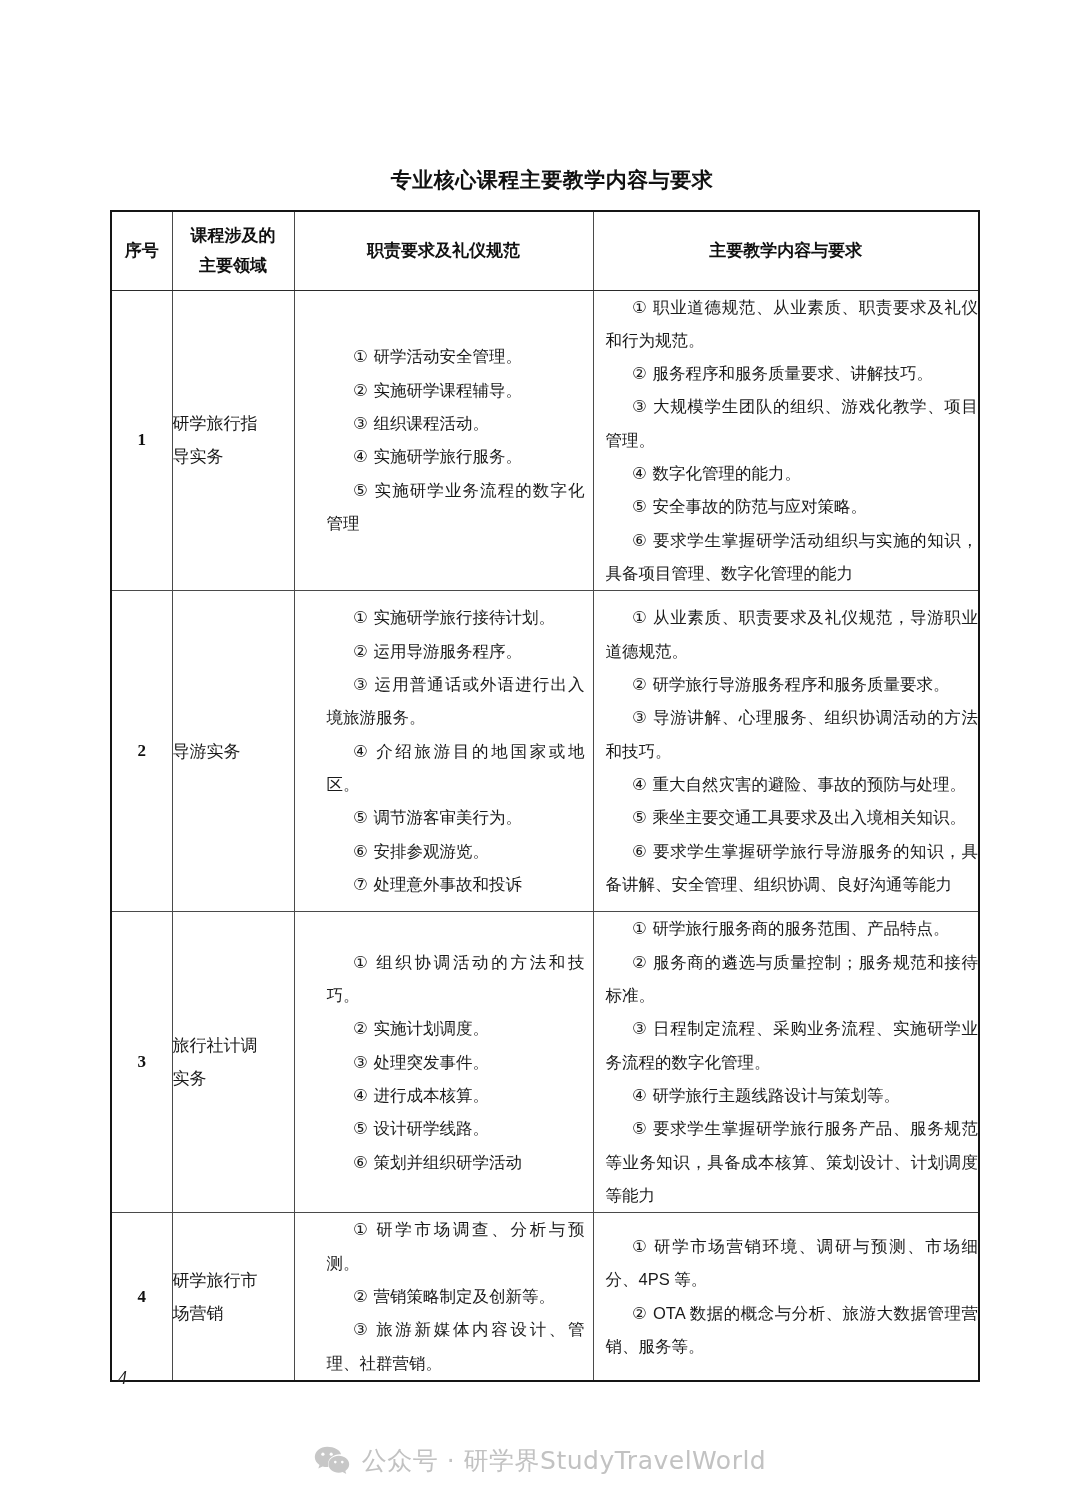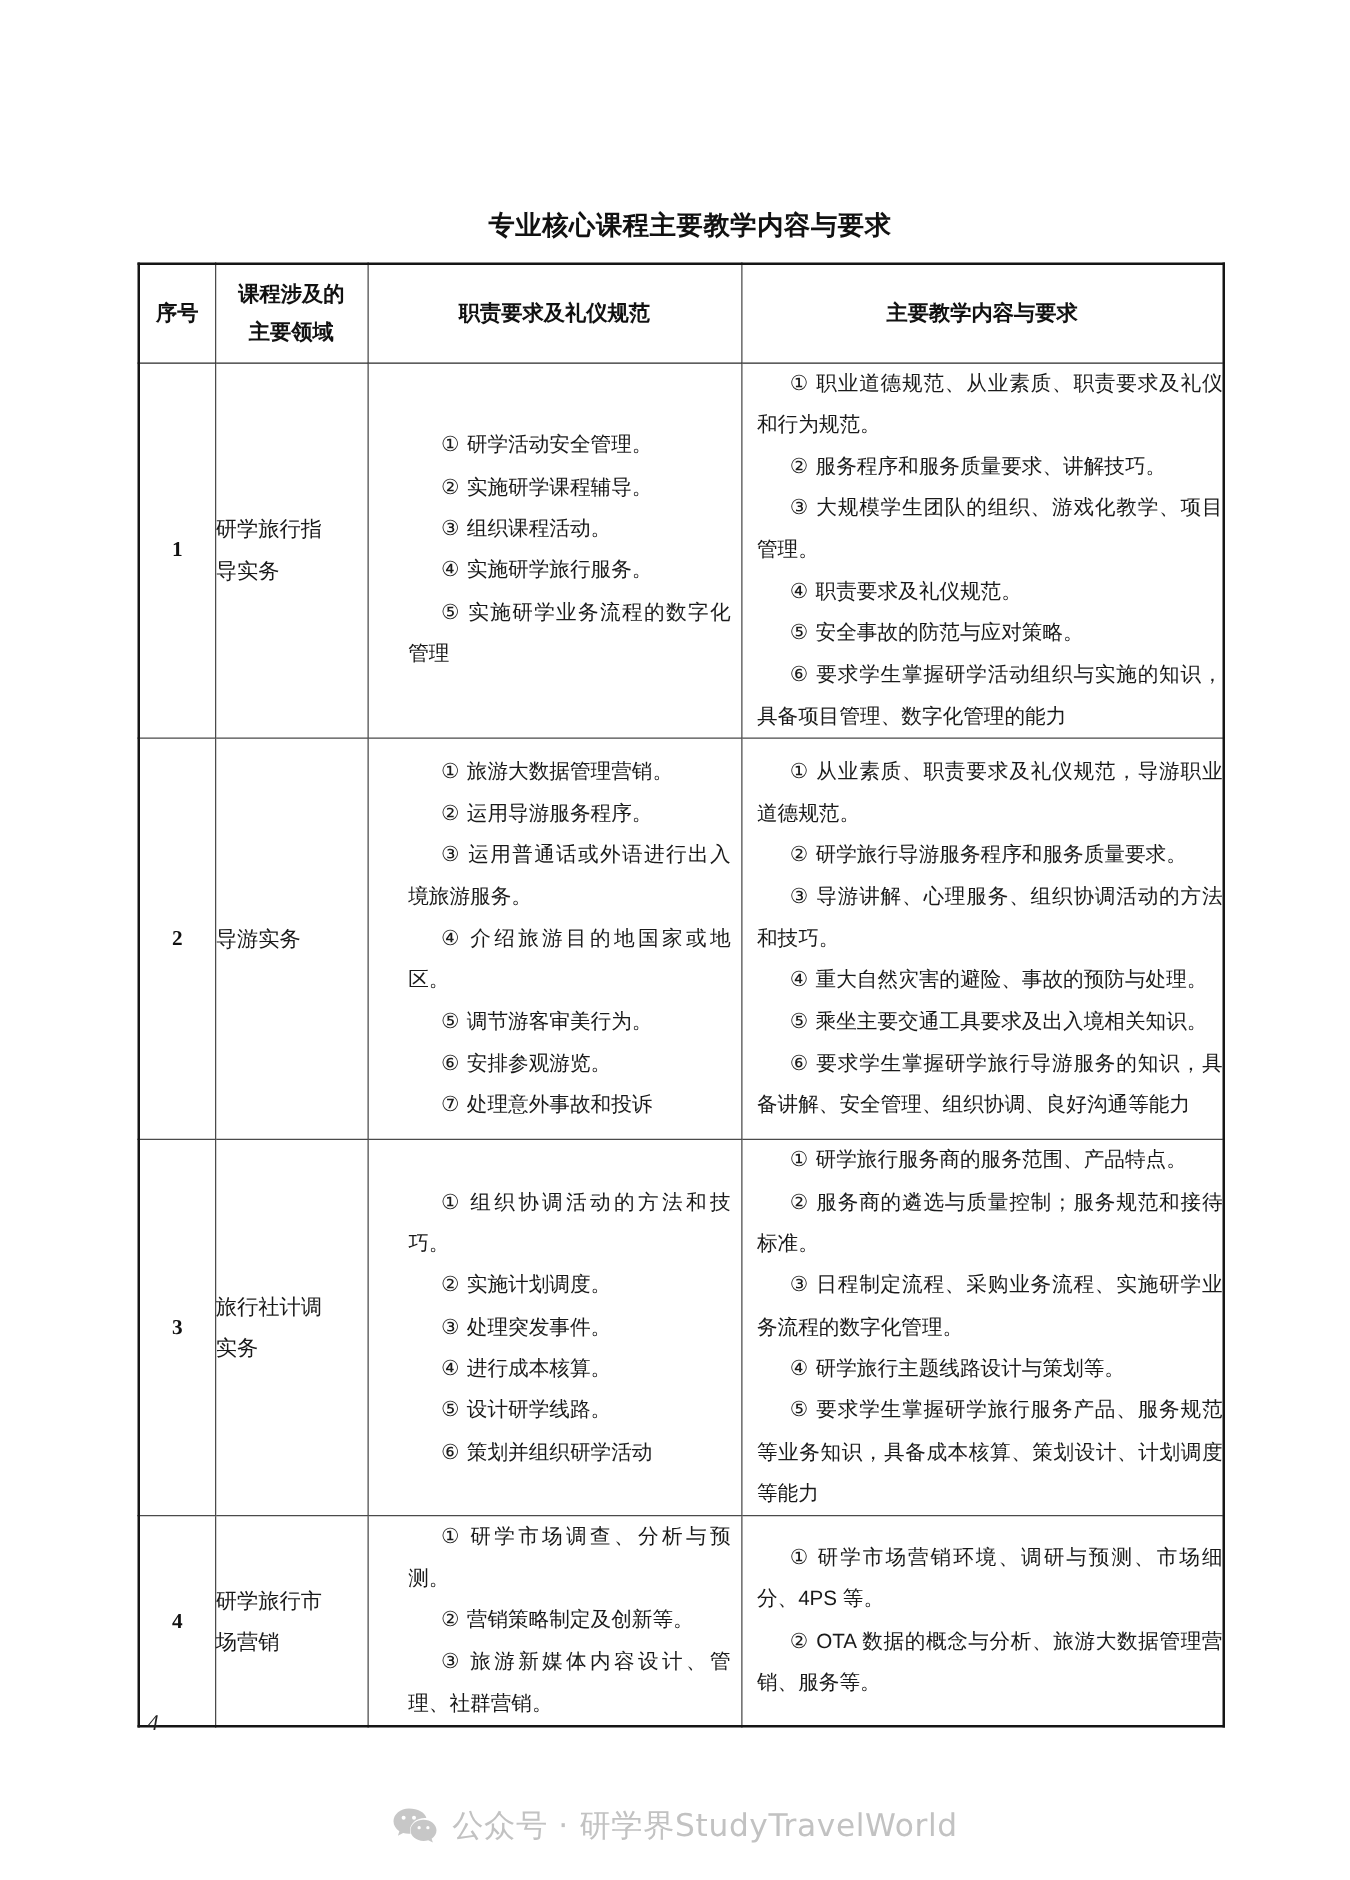--- a/index.html
+++ b/index.html
@@ -206,33 +206,33 @@
               <span class="li"><span class="mk">①</span><span>研学活动安全管理。</span></span>
               <span class="li"><span class="mk">②</span><span>实施研学课程辅导。</span></span>
               <span class="li"><span class="mk">③</span><span>组织课程活动。</span></span>
               <span class="li"><span class="mk">④</span><span>实施研学旅行服务。</span></span>
               <span class="li"><span class="mk">⑤</span><span>实施研学业务流程的数字化管理</span></span>
             </td>
           <td class="cell-list teach">
               <span class="li"><span class="mk">①</span><span>职业道德规范、从业素质、职责要求及礼仪和行为规范。</span></span>
               <span class="li"><span class="mk">②</span><span>服务程序和服务质量要求、讲解技巧。</span></span>
               <span class="li"><span class="mk">③</span><span>大规模学生团队的组织、游戏化教学、项目管理。</span></span>
-              <span class="li"><span class="mk">④</span><span>职责要求及礼仪规范。</span></span>
+              <span class="li"><span class="mk">④</span><span>数字化管理的能力。</span></span>
               <span class="li"><span class="mk">⑤</span><span>安全事故的防范与应对策略。</span></span>
               <span class="li"><span class="mk">⑥</span><span>要求学生掌握研学活动组织与实施的知识，具备项目管理、数字化管理的能力</span></span>
             </td>
         </tr>
         <tr class="r-2">
           <td class="cell-seq">2</td>
           <td class="cell-field">
             <span class="ln">导游实务</span>
             <span class="ln"></span>
           </td>
           <td class="cell-list task">
-              <span class="li"><span class="mk">①</span><span>旅游大数据管理营销。</span></span>
+              <span class="li"><span class="mk">①</span><span>实施研学旅行接待计划。</span></span>
               <span class="li"><span class="mk">②</span><span>运用导游服务程序。</span></span>
               <span class="li"><span class="mk">③</span><span>运用普通话或外语进行出入境旅游服务。</span></span>
               <span class="li"><span class="mk">④</span><span>介绍旅游目的地国家或地区。</span></span>
               <span class="li"><span class="mk">⑤</span><span>调节游客审美行为。</span></span>
               <span class="li"><span class="mk">⑥</span><span>安排参观游览。</span></span>
               <span class="li"><span class="mk">⑦</span><span>处理意外事故和投诉</span></span>
             </td>
           <td class="cell-list teach">
               <span class="li"><span class="mk">①</span><span>从业素质、职责要求及礼仪规范，导游职业道德规范。</span></span>
               <span class="li"><span class="mk">②</span><span>研学旅行导游服务程序和服务质量要求。</span></span>

